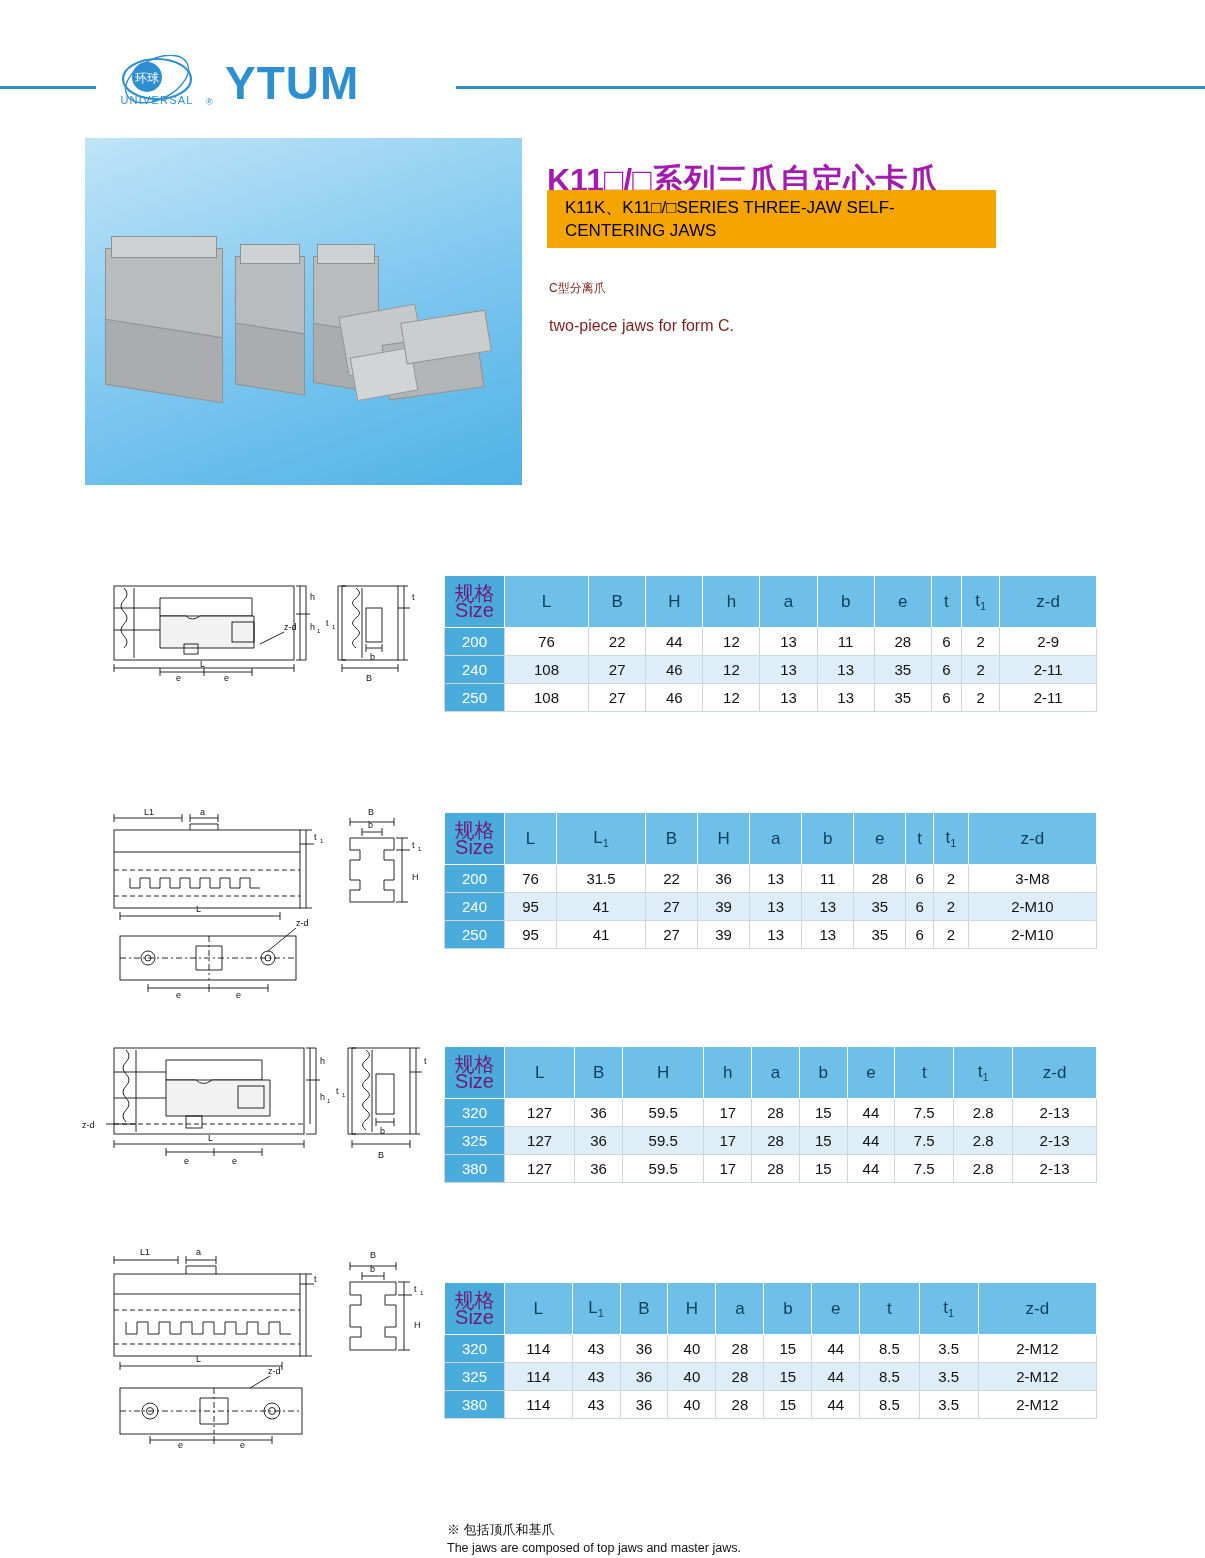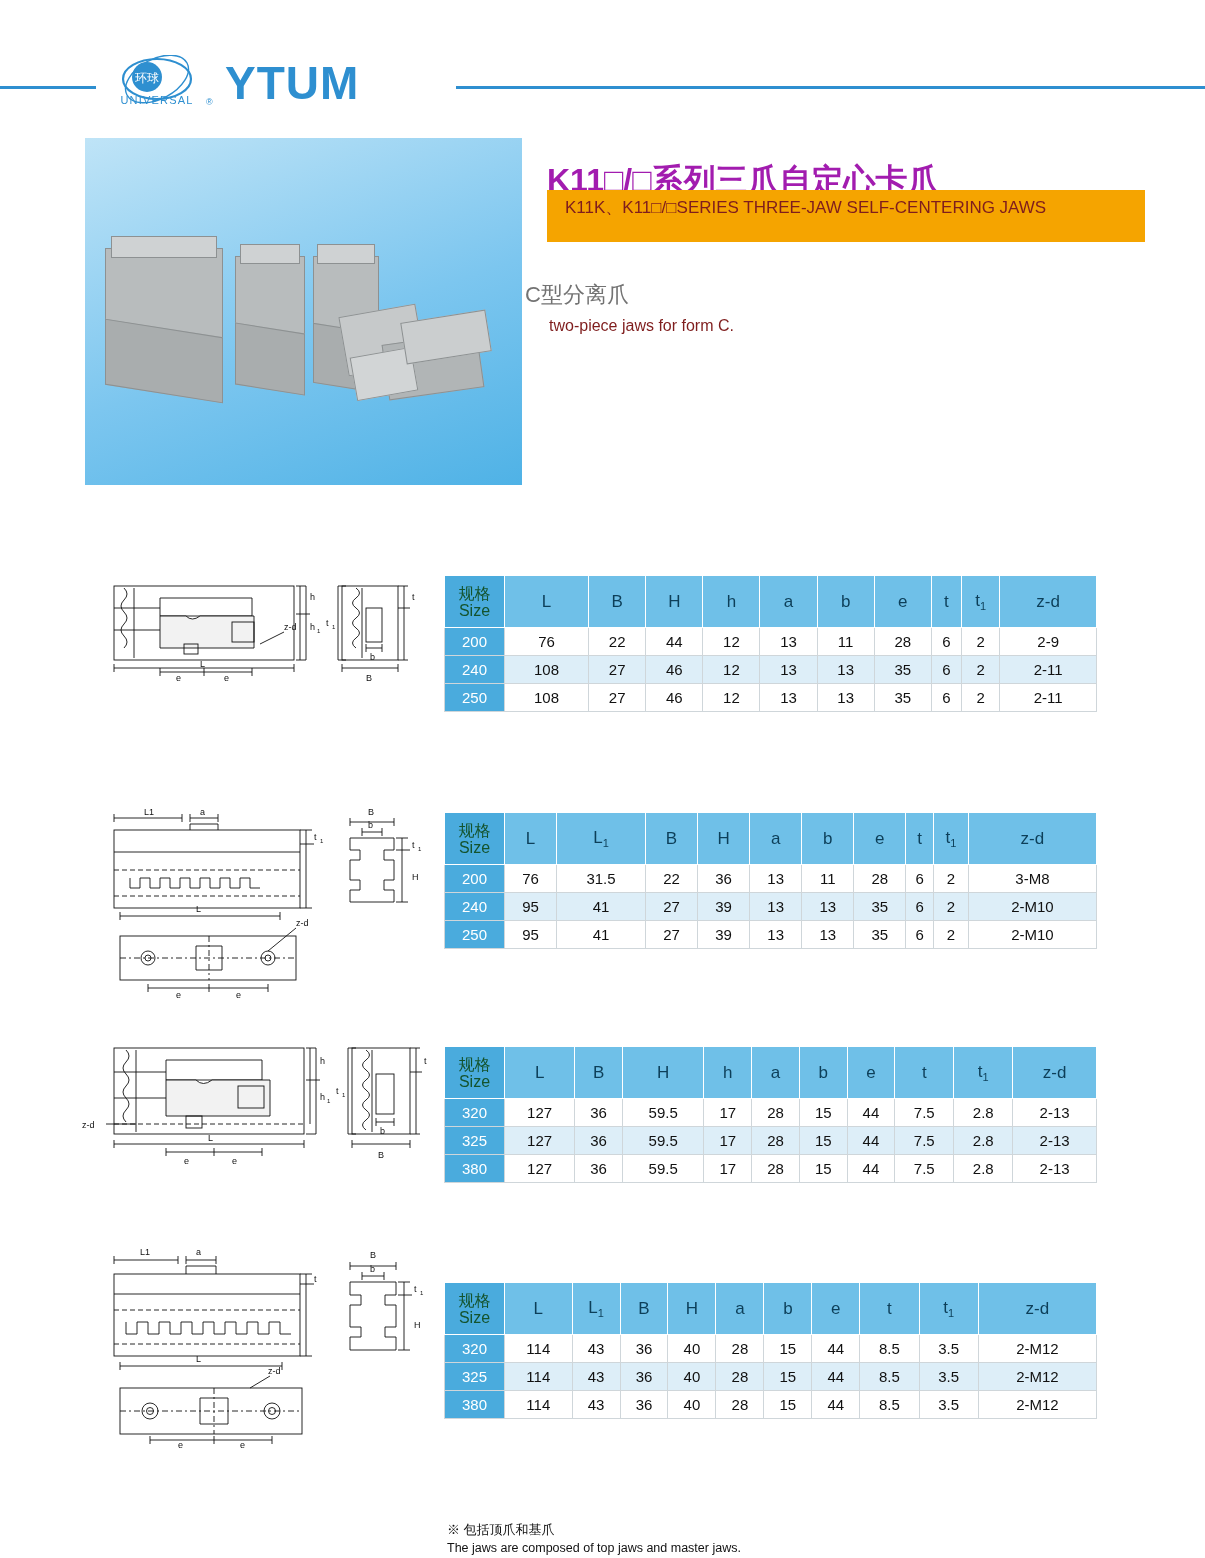--- a/index.html
+++ b/index.html
@@ -82,33 +82,33 @@
     width: 640px;
     font-size: 32px;
     font-weight: bold;
     color: #a21caf;
     letter-spacing: 0px;
     line-height: 1.2;
   }
   .hero-sub {
     position: absolute;
     left: 547px; top: 190px;
-    width: 598px;
+    width: 449px;
     min-height: 52px;
     background: #f5a400;
-    color: #7f1d1d;
+    color: #000000;
     font-size: 17px;
     line-height: 23px;
     padding: 6px 10px 6px 18px;
   }
   .hero-note-cn {
     position: absolute;
-    left: 525px; top: 280px;
-    font-size: 22px;
-    color: #737373;
+    left: 549px; top: 280px;
+    font-size: 12px;
+    color: #7f1d1d;
   }
   .hero-note-en {
     position: absolute;
     left: 549px; top: 317px;
     font-size: 16px;
     color: #7f1d1d;
   }
 
   
   .tbl {
@@ -124,24 +124,24 @@
     font-weight: normal;
     padding: 0;
   }
   .tbl thead th {
     background: #6fc0e8;
     color: #0d3f59;
     height: 52px;
     font-size: 17px;
   }
   .tbl thead th.sizecol {
-    font-size: 16px;
+    font-size: 20px;
     line-height: 17px;
     background: #4aabdd;
-    color: #14532d;
+    color: #701a75;
   }
   .tbl tbody td {
     height: 28px;
     background: #ffffff;
     border: 1px solid #cfd6da;
   }
   .tbl tbody tr.alt td { background: #ddeef8; }
   .tbl tbody td.sizecol {
     background: #4aabdd;
     color: #ffffff;

